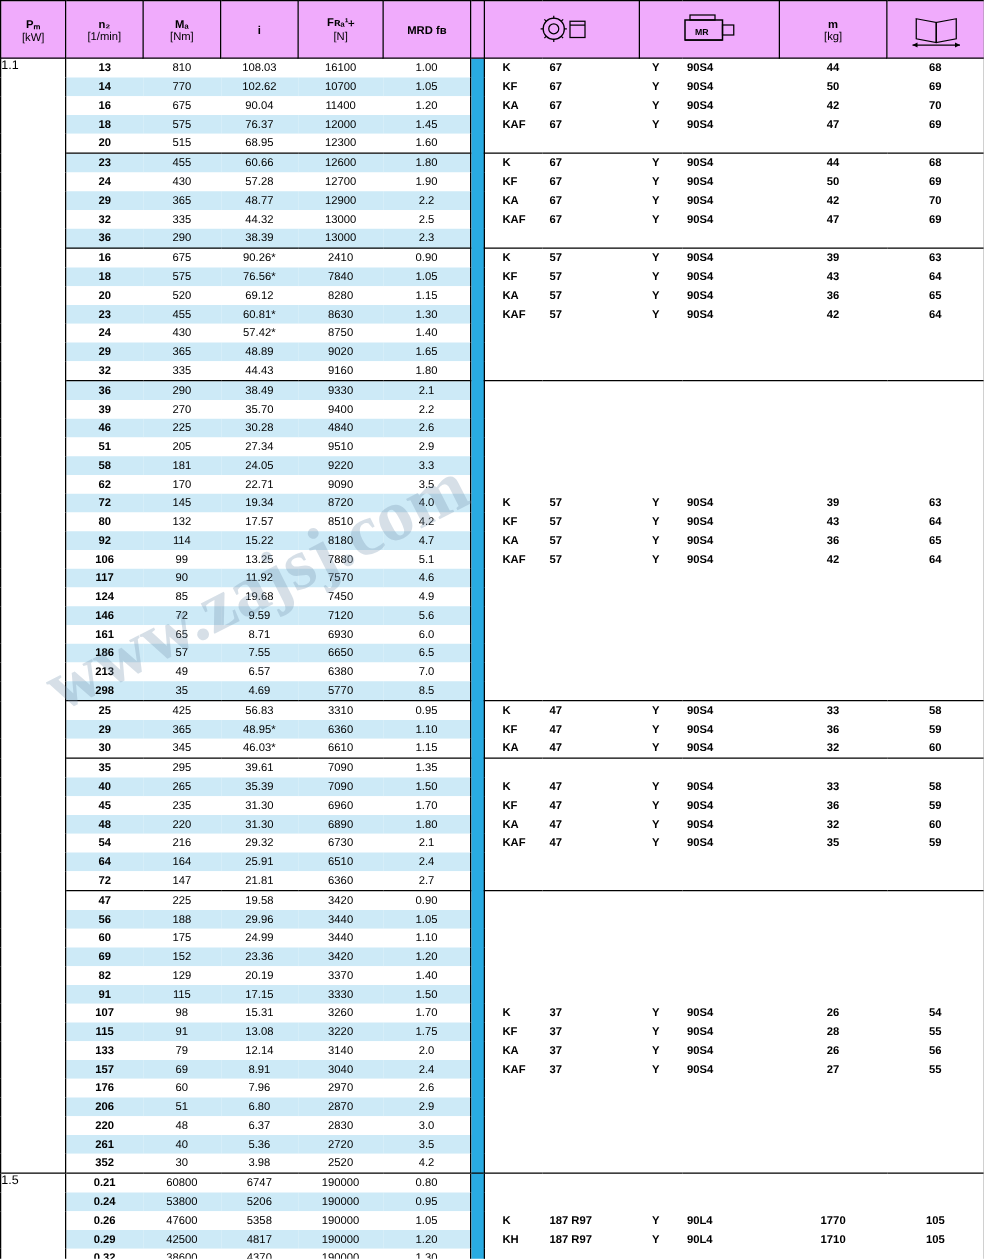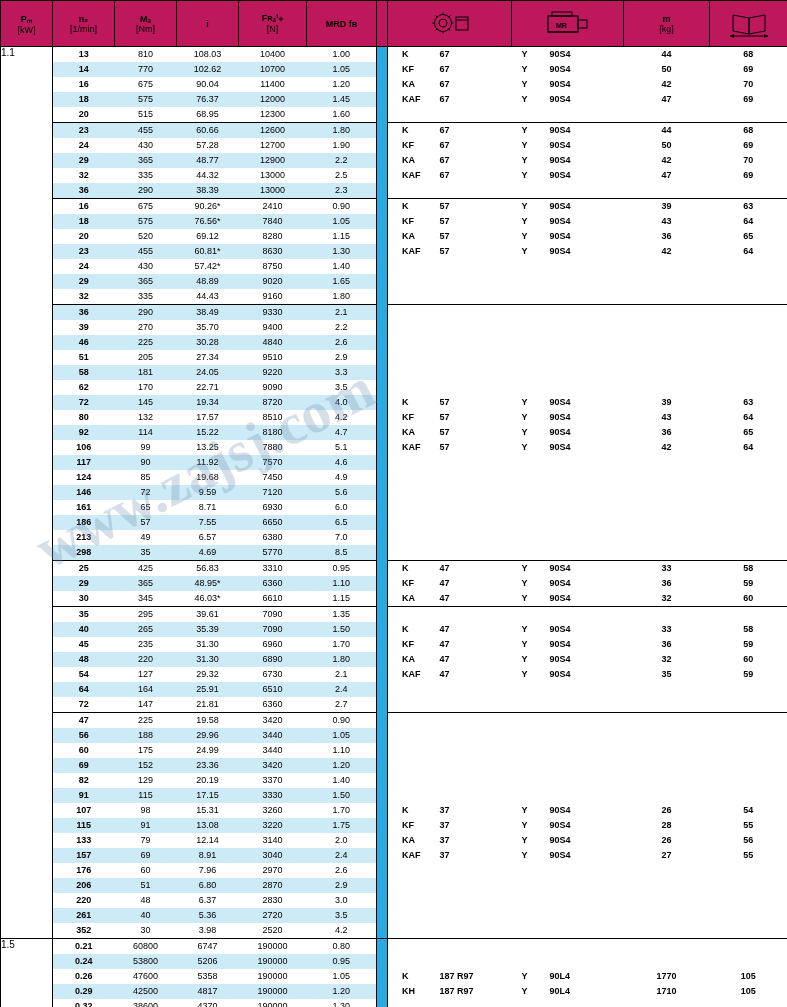--- a/index.html
+++ b/index.html
@@ -40,21 +40,21 @@
     border-collapse: collapse;
     width: 787px;
     table-layout: fixed;
   }
   table.main td, table.main th {
     padding: 0;
     margin: 0;
   }
   
   thead th {
-    background: #be185d;
+    background: #f0abfc;
     border: 1px solid #000;
     font-weight: bold;
     font-size: 10px;
     text-align: center;
     vertical-align: middle;
     height: 46px;
     color: #000;
   }
   thead th .sub { font-weight: bold; font-size: 9px; display:block; }
   thead th .u { font-size: 9px; display: block; font-weight: normal; }
@@ -200,21 +200,21 @@
           </span>
         </th>
       </tr>
     </thead>
     <tbody>
         <tr>
           <td class="pm topline" rowspan="59">1.1</td>
           <td class="num n2 plain topline">13</td>
           <td class="num plain topline">810</td>
           <td class="num plain topline">108.03</td>
-          <td class="num plain topline">10400</td>
+          <td class="num plain topline">16100</td>
           <td class="num plain topline">1.00</td>
           <td class="blue-col topline" rowspan="59"></td>
           <td class="rt k plain topline">K</td>
           <td class="rt ktype plain topline">67</td>
           <td class="rt y plain topline">Y</td>
           <td class="rt mot plain topline">90S4</td>
           <td class="rt m plain topline">44</td>
           <td class="rt b plain last topline">68</td>
         </tr>
         <tr>
@@ -732,21 +732,21 @@
           <td class="num shade">1.80</td>
           <td class="rt k plain">KA</td>
           <td class="rt ktype plain">47</td>
           <td class="rt y plain">Y</td>
           <td class="rt mot plain">90S4</td>
           <td class="rt m plain">32</td>
           <td class="rt b plain last">60</td>
         </tr>
         <tr>
           <td class="num n2 plain">54</td>
-          <td class="num plain">127</td>
+          <td class="num plain">216</td>
           <td class="num plain">29.32</td>
           <td class="num plain">6730</td>
           <td class="num plain">2.1</td>
           <td class="rt k plain">KAF</td>
           <td class="rt ktype plain">47</td>
           <td class="rt y plain">Y</td>
           <td class="rt mot plain">90S4</td>
           <td class="rt m plain">35</td>
           <td class="rt b plain last">59</td>
         </tr>

